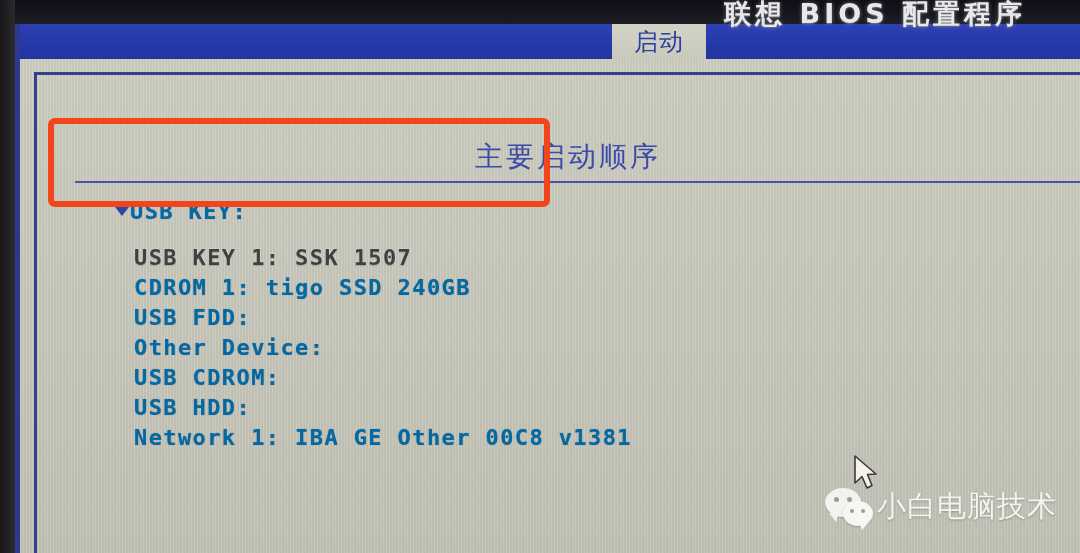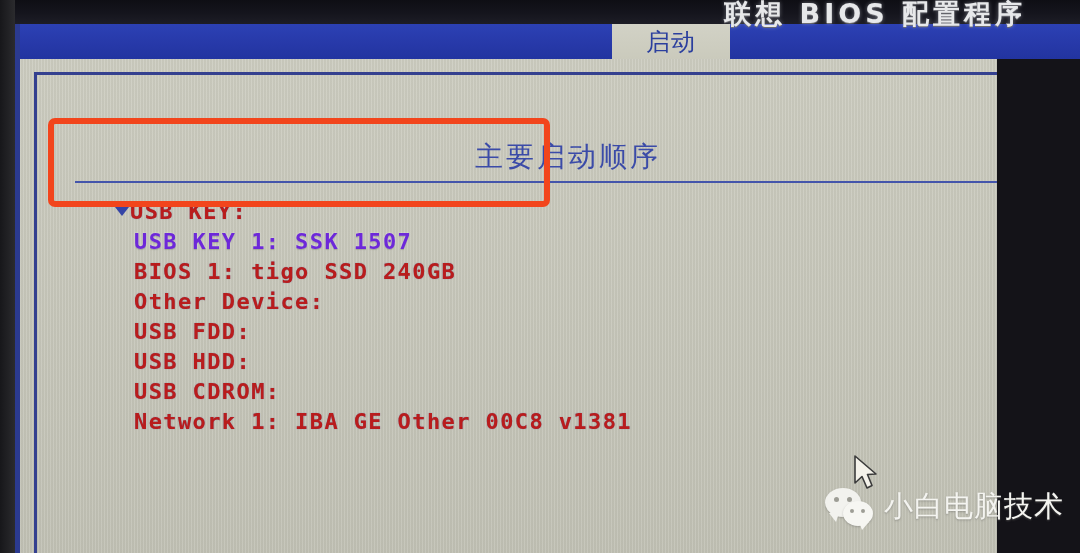--- a/index.html
+++ b/index.html
@@ -41,34 +41,34 @@
     z-index:31; white-space:nowrap;
   }
 
   
   .tabbar {
     position:absolute; left:20px; top:24px; width:1060px; height:35px;
     background:linear-gradient(180deg,#2c41b4 0%, #2739a9 55%, #2234a0 100%);
     z-index:20;
   }
   .tab-active {
-    position:absolute; left:612px; top:24px; width:118px; height:35px;
+    position:absolute; left:612px; top:24px; width:94px; height:35px;
     background:linear-gradient(180deg,#d2d2c6 0%, #cacabc 100%);
     z-index:21;
     display:flex; align-items:center; justify-content:center;
   }
   .tab-active .tab-label {
     font-family:"DejaVu Sans", sans-serif;
     font-size:24px; font-weight:500; color:#2b3f9e;
     letter-spacing:1px;
   }
 
   
   .panel {
-    position:absolute; left:20px; top:59px; width:977px; height:494px;
+    position:absolute; left:20px; top:59px; width:1060px; height:494px;
     background:#c9c9bc;
     z-index:10; overflow:hidden;
   }
   
   .panel::before {
     content:""; position:absolute; inset:0;
     background:repeating-linear-gradient(90deg,
       rgba(255,255,255,0.10) 0px,
       rgba(255,255,255,0.10) 1px,
       rgba(120,120,110,0.07) 1px,
@@ -107,27 +107,28 @@
 
   
   .bootlist {
     position:absolute; left:95px; top:138px; z-index:8;
   }
   .boot-row {
     height:30px; line-height:30px;
     font-family:"DejaVu Sans Mono", monospace;
     font-size:22px; font-weight:700;
     letter-spacing:1.4px; white-space:nowrap;
-    color:#b91c1c;
+    color:#0369a1;
     text-shadow:0 0 1px rgba(40,55,150,.5);
   }
   .boot-row.child { padding-left:19px; }
   .boot-row.selected {
-    color:#6d28d9;
+    color:#404040;
     text-shadow:0 0 2px rgba(255,255,255,.55), 0 1px 1px rgba(90,90,80,.45);
+    margin-top:16px;
   }
   .caret {
     display:inline-block; width:0; height:0;
     border-left:7px solid transparent;
     border-right:7px solid transparent;
     border-top:9px solid #3444a6;
     vertical-align:middle;
     margin-right:1px; margin-bottom:3px;
   }
 
@@ -151,21 +152,21 @@
 
   
   .cursor {
     position:absolute; left:853px; top:455px;
     width:30px; height:40px; z-index:26;
   }
 
   
   .watermark {
     position:absolute; left:825px; top:487px;
-    display:flex; align-items:center; gap:7px; z-index:24;
+    display:flex; align-items:center; z-index:24;
   }
   .wechat-logo { position:relative; width:52px; height:38px; }
   .wechat-logo .bubble-big {
     position:absolute; left:0; top:0; width:36px; height:29px;
     background:#f2f2ee; border-radius:50%;
     box-shadow:0 1px 2px rgba(90,90,85,.35);
   }
   .wechat-logo .bubble-big::after {
     content:""; position:absolute; left:4px; bottom:-5px;
     width:0; height:0;
@@ -220,25 +221,25 @@
   <div class="panel">
     <div class="frame-top"></div>
     <div class="frame-left"></div>
 
     <div class="section-title">主要启动顺序</div>
     <div class="divider"></div>
 
     <div class="bootlist">
         <div class="boot-row"><span class="caret"></span><span>USB KEY:</span></div>
         <div class="boot-row child selected"><span>USB KEY 1: SSK 1507</span></div>
-        <div class="boot-row child"><span>BIOS 1: tigo SSD 240GB</span></div>
+        <div class="boot-row child"><span>CDROM 1: tigo SSD 240GB</span></div>
+        <div class="boot-row child"><span>USB FDD:</span></div>
         <div class="boot-row child"><span>Other Device:</span></div>
-        <div class="boot-row child"><span>USB FDD:</span></div>
+        <div class="boot-row child"><span>USB CDROM:</span></div>
         <div class="boot-row child"><span>USB HDD:</span></div>
-        <div class="boot-row child"><span>USB CDROM:</span></div>
         <div class="boot-row child"><span>Network 1: IBA GE Other 00C8 v1381</span></div>
       </div>
 
   </div>
 
   <div class="annot-box"></div>
 
   <div class="cursor">
     <svg width="30" height="40" viewBox="0 0 30 40">
       <polygon points="2,1 2,28 9,21.5 14,33 19,30.5 14.5,19.5 23,19" fill="#f4f2ea" stroke="#3b3b3b" stroke-width="1.6" stroke-linejoin="round"></polygon>

